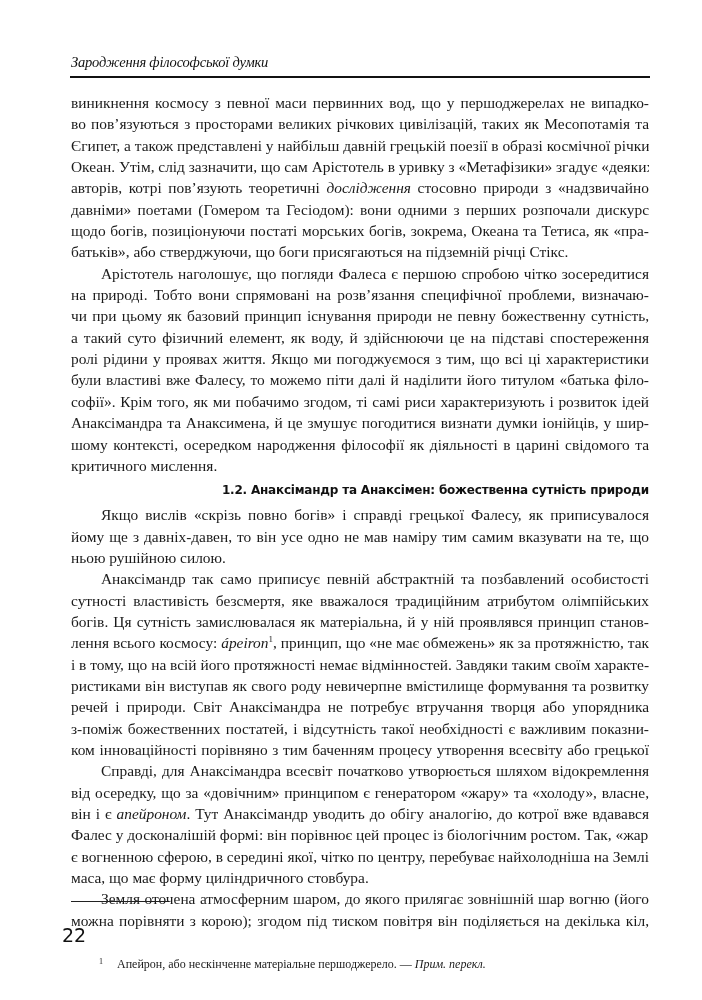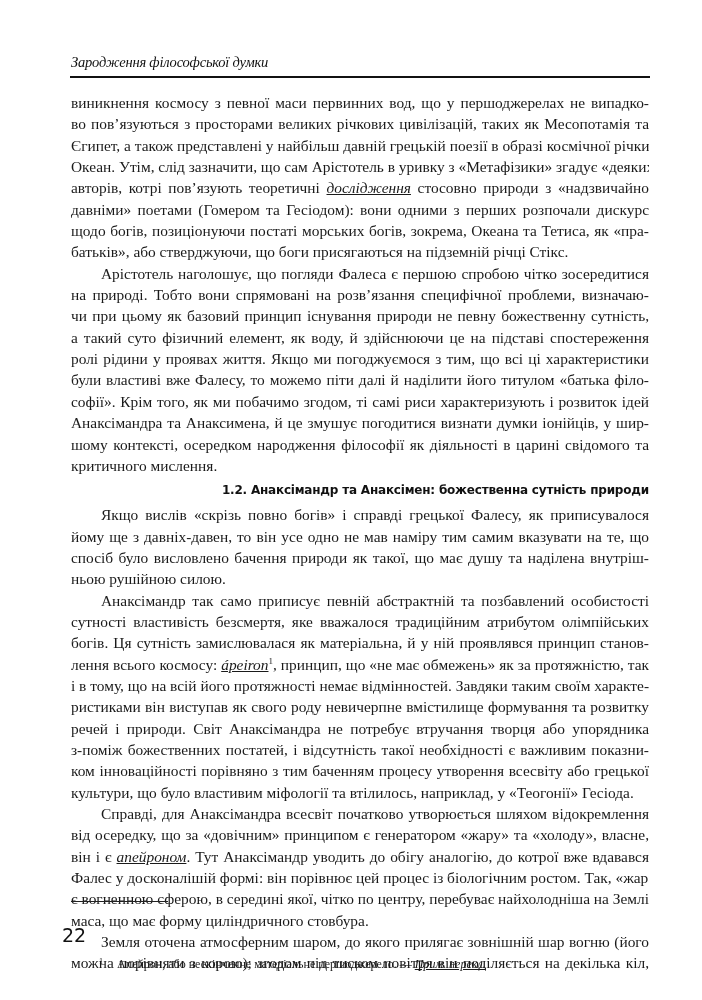--- a/index.html
+++ b/index.html
@@ -9,21 +9,21 @@
                   font-size: 14.5px; letter-spacing: -0.2px; color: #111; }
   .head-rule { position: absolute; left: 70px; top: 76px; width: 580px; height: 2px; background: #111; }
   .body { position: absolute; left: 71px; top: 92px; width: 578px; }
   .line { height: 21.35px; line-height: 21.35px; font-size: 15.4px; white-space: nowrap;
           text-align: justify; text-align-last: justify; overflow: hidden; }
   .line.last { text-align-last: left; }
   .line.indent { padding-left: 30px; }
   .heading { font-family: "DejaVu Sans", "Liberation Sans", sans-serif; font-weight: bold;
              font-size: 12px; height: 28px; line-height: 28px; text-align: right;
              white-space: nowrap; letter-spacing: -0.2px; color: #111; }
-  em { font-style: italic; text-decoration: underline; }
+  em { font-style: italic; }
   sup { font-size: 9px; vertical-align: 6px; line-height: 0; }
   .fn-rule { position: absolute; left: 71px; top: 901px; width: 97px; height: 1px; background: #222; }
   .footnote { position: absolute; left: 99px; top: 957px; font-size: 12px; white-space: nowrap; }
   .footnote .fn-mark { font-size: 8px; vertical-align: 4px; margin-right: 14px; }
   .page-number { position: absolute; left: 62px; top: 924px; font-family: "DejaVu Sans", sans-serif;
                  font-size: 19px; color: #111; }
 </style>
 </head>
 <body>
 
@@ -53,34 +53,32 @@
         <div class="line">Анаксімандра та Анаксимена, й це змушує погодитися визнати думки іонійців, у шир-</div>
         <div class="line">шому контексті, осередком народження філософії як діяльності в царині свідомого та</div>
         <div class="line last">критичного мислення.</div>
       </div>
     </div>
   <div class="heading">1.2. Анаксімандр та Анаксімен: божественна сутність природи</div>
   <div id="after">
       <div>
         <div class="line indent">Якщо вислів «скрізь повно богів» і справді грецької Фалесу, як приписувалося</div>
         <div class="line">йому ще з давніх-давен, то він усе одно не мав наміру тим самим вказувати на те, що</div>
-        <div class="line">спосіб було висловлено бачення природи як такої, що має душу та наділена внутріш-</div>
         <div class="line last">ньою рушійною силою.</div>
       </div>
       <div>
         <div class="line indent">Анаксімандр так само приписує певній абстрактній та позбавлений особистості</div>
         <div class="line">сутності властивість безсмертя, яке вважалося традиційним атрибутом олімпійських</div>
         <div class="line">богів. Ця сутність замислювалася як матеріальна, й у ній проявлявся принцип станов-</div>
         <div class="line">лення всього космосу: <em>ápeiron</em><sup>1</sup>, принцип, що «не має обмежень» як за протяжністю, так</div>
         <div class="line">і в тому, що на всій його протяжності немає відмінностей. Завдяки таким своїм характе-</div>
         <div class="line">ристиками він виступав як свого роду невичерпне вмістилище формування та розвитку</div>
         <div class="line">речей і природи. Світ Анаксімандра не потребує втручання творця або упорядника</div>
         <div class="line">з-поміж божественних постатей, і відсутність такої необхідності є важливим показни-</div>
         <div class="line">ком інноваційності порівняно з тим баченням процесу утворення всесвіту або грецької</div>
-        <div class="line last">культури, що було властивим міфології та втілилось, наприклад, у «Теогонії» Гесіода.</div>
       </div>
       <div>
         <div class="line indent">Справді, для Анаксімандра всесвіт початково утворюється шляхом відокремлення</div>
         <div class="line">від осередку, що за «довічним» принципом є генератором «жару» та «холоду», власне,</div>
         <div class="line">він і є <em>апейроном</em>. Тут Анаксімандр уводить до обігу аналогію, до котрої вже вдавався</div>
         <div class="line">Фалес у досконалішій формі: він порівнює цей процес із біологічним ростом. Так, «жар»</div>
         <div class="line">є вогненною сферою, в середині якої, чітко по центру, перебуває найхолодніша на Землі</div>
         <div class="line last">маса, що має форму циліндричного стовбура.</div>
       </div>
       <div>

